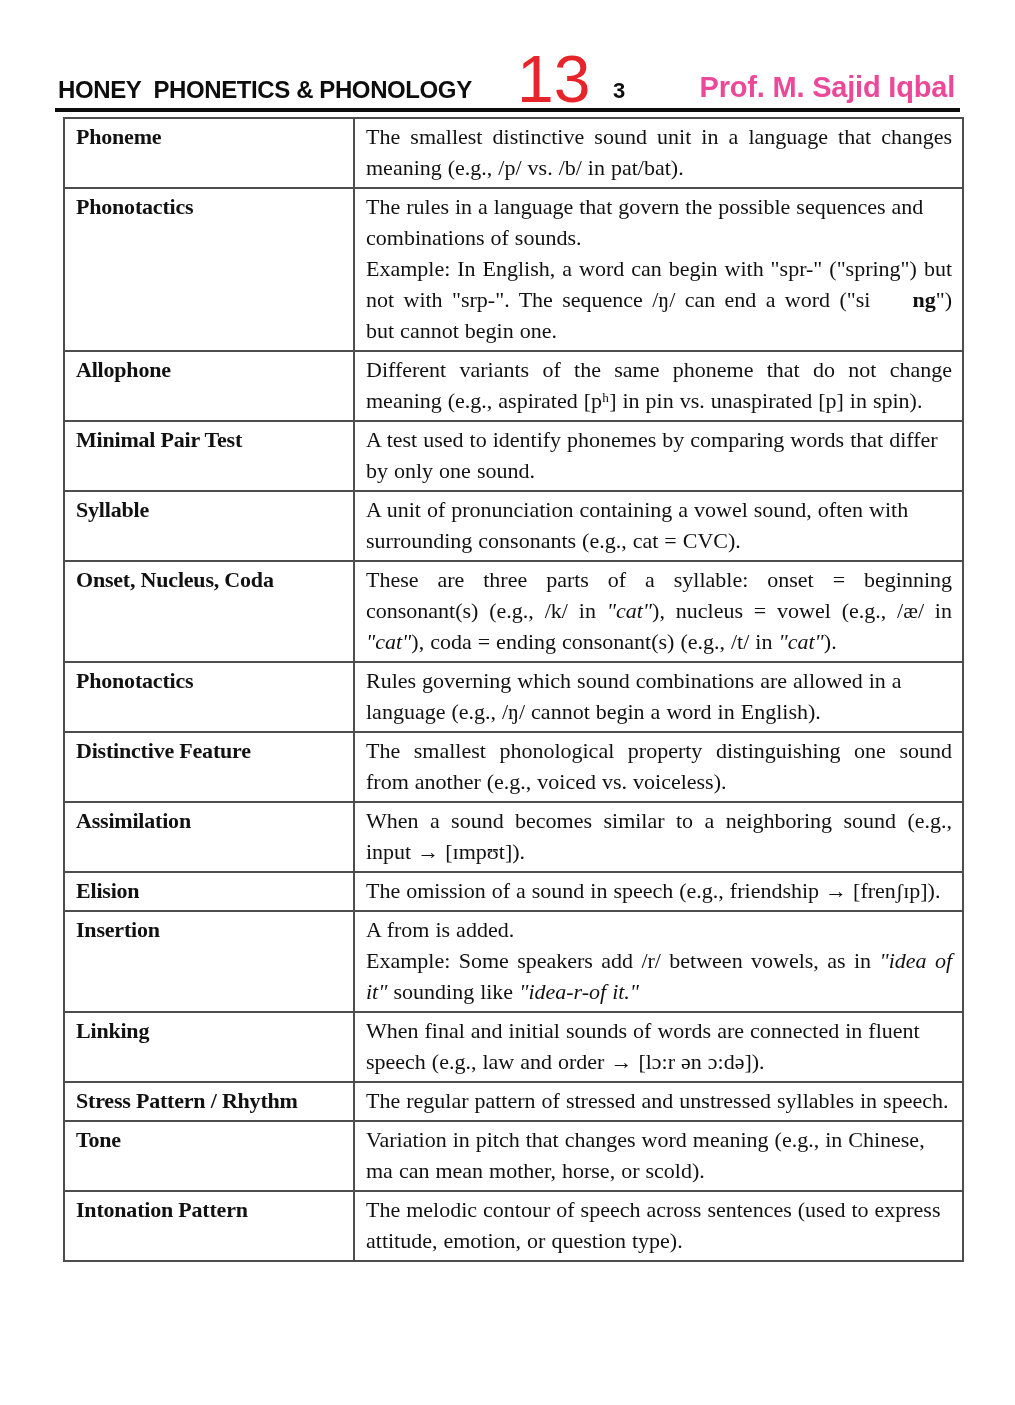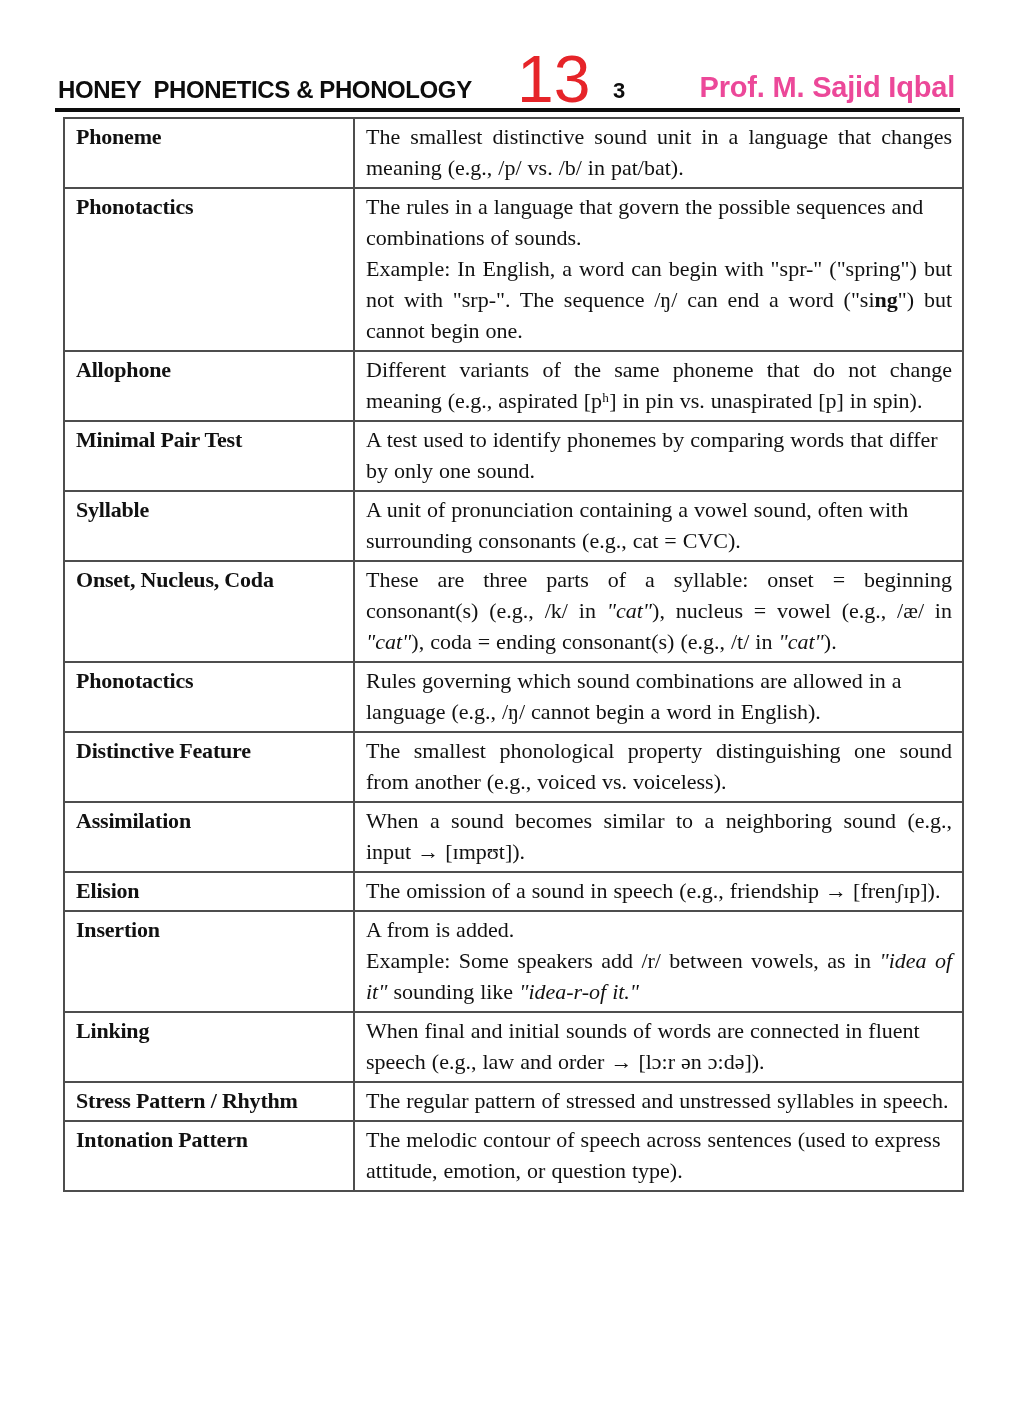--- a/index.html
+++ b/index.html
@@ -117,21 +117,21 @@
     <td class="term-cell">Phoneme</td>
     <td class="def-cell">
             <p class="j"><span>The smallest distinctive sound unit in a language that changes meaning (e.g., /p/ vs. /b/ in pat/bat).</span></p>
           </td>
   </tr>
 
   <tr>
     <td class="term-cell">Phonotactics</td>
     <td class="def-cell">
             <p><span>The rules in a language that govern the possible sequences and combinations of sounds.</span></p>
-            <p class="j"><span>Example: In English, a word can begin with "spr-" ("spring") but not with "srp-". The sequence /ŋ/ can end a word ("si</span><span style="font-weight: bold;">ng</span><span>") but cannot begin one.</span></p>
+            <p class="j"><span>Example: In English, a word can begin with "spr-" ("spring") but not with "srp-". The sequence /ŋ/ can end a word ("si</span><span style="font-weight: bold; padding-left: 42px;">ng</span><span>") but cannot begin one.</span></p>
           </td>
   </tr>
 
   <tr>
     <td class="term-cell">Allophone</td>
     <td class="def-cell">
             <p class="j"><span>Different variants of the same phoneme that do not change meaning (e.g., aspirated [pʰ] in pin vs. unaspirated [p] in spin).</span></p>
           </td>
   </tr>
 
@@ -200,20 +200,26 @@
   </tr>
 
 
   <tr>
     <td class="term-cell">Stress Pattern / Rhythm</td>
     <td class="def-cell">
             <p><span>The regular pattern of stressed and unstressed syllables in speech.</span></p>
           </td>
   </tr>
 
+  <tr>
+    <td class="term-cell">Tone</td>
+    <td class="def-cell">
+            <p><span>Variation in pitch that changes word meaning (e.g., in Chinese, ma can mean mother, horse, or scold).</span></p>
+          </td>
+  </tr>
 
   <tr>
     <td class="term-cell">Intonation Pattern</td>
     <td class="def-cell">
             <p><span>The melodic contour of speech across sentences (used to express attitude, emotion, or question type).</span></p>
           </td>
   </tr>
 </tbody>
   </table>
 

